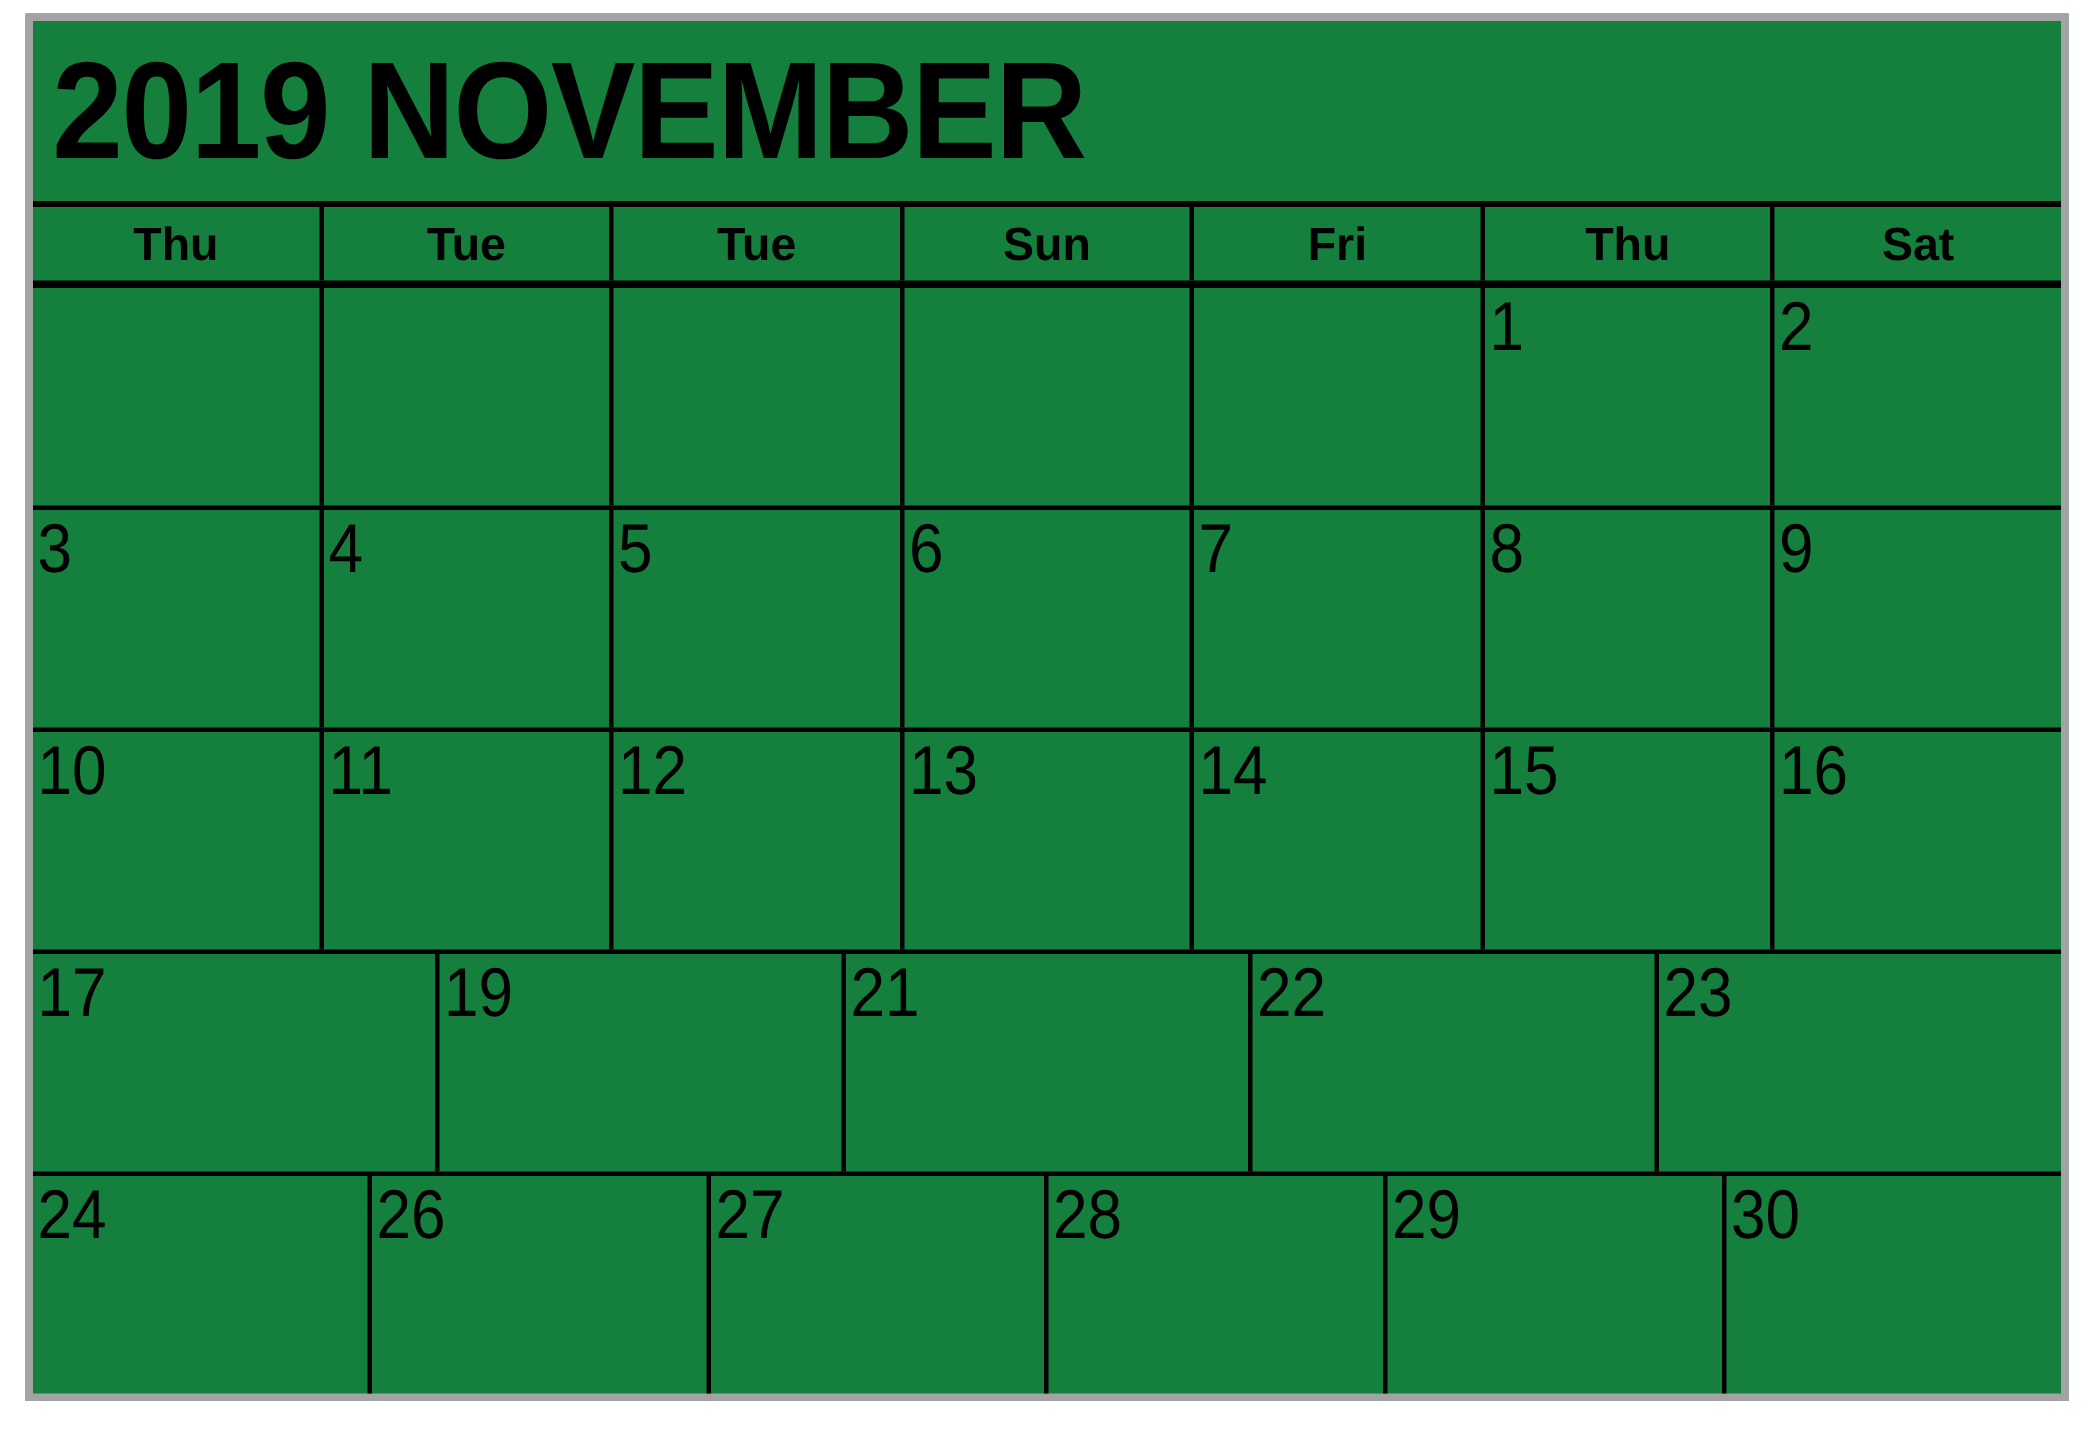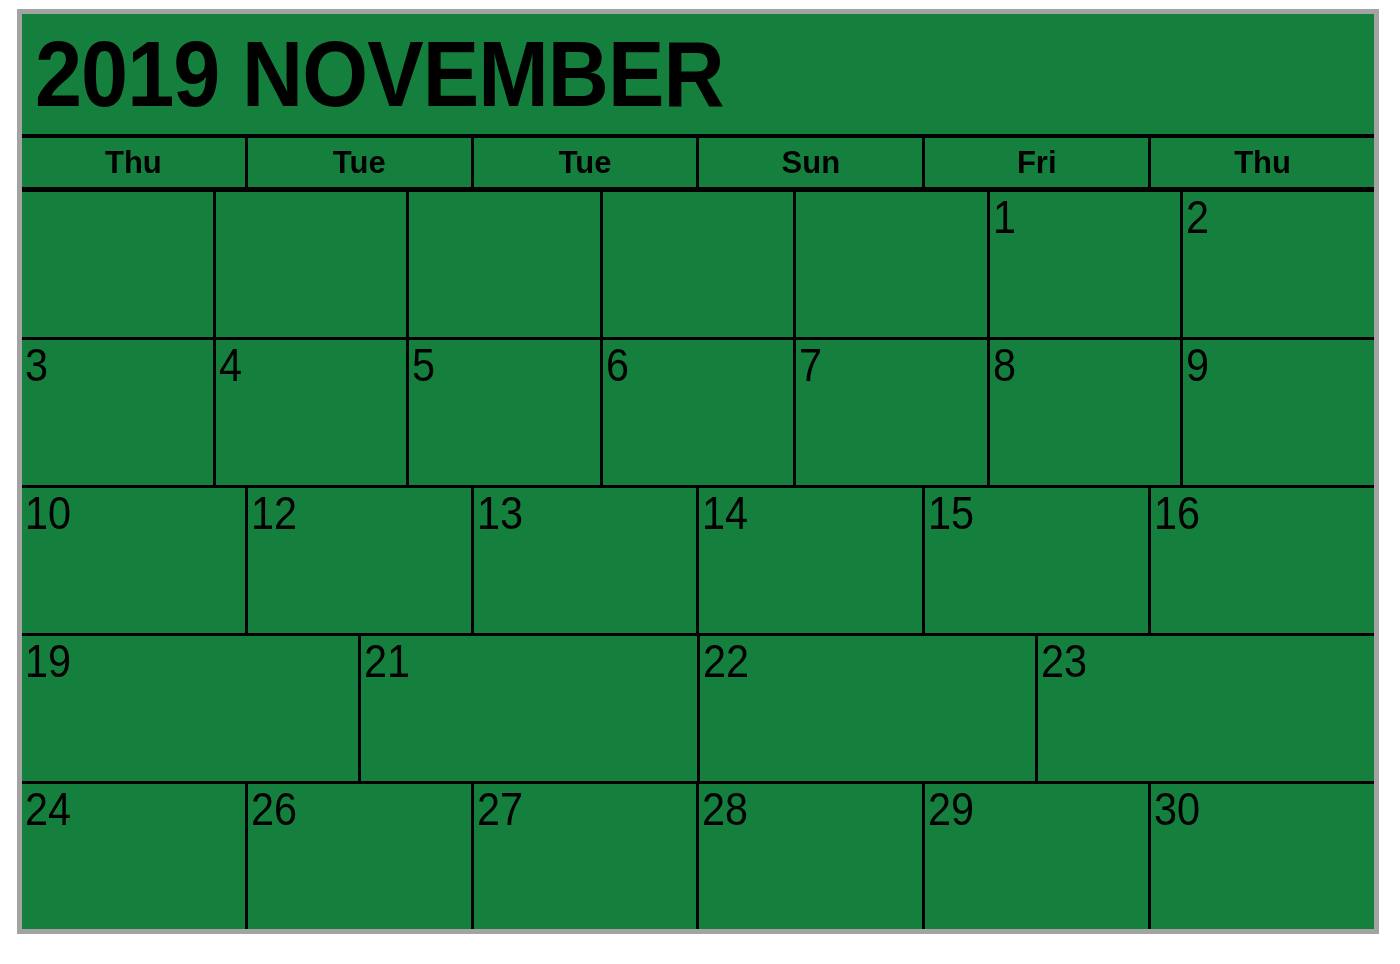--- a/index.html
+++ b/index.html
@@ -137,20 +137,23 @@
       </div>
     <div class="weekday-cell">
         <span>Sun</span>
       </div>
     <div class="weekday-cell">
         <span>Fri</span>
       </div>
     <div class="weekday-cell">
         <span>Thu</span>
       </div>
+    <div class="weekday-cell">
+        <span>Sat</span>
+      </div>
   </div>
 
   <div class="weeks">
 
     <div class="week-row">
       <div class="day-cell"></div>
       <div class="day-cell"></div>
       <div class="day-cell"></div>
       <div class="day-cell"></div>
       <div class="day-cell"></div>
@@ -184,37 +187,43 @@
       <div class="day-cell">
           <span class="day-number">9</span>
         </div>
     </div>
 
     <div class="week-row">
       <div class="day-cell">
           <span class="day-number">10</span>
         </div>
       <div class="day-cell">
+          <span class="day-number">11</span>
+        </div>
+      <div class="day-cell">
           <span class="day-number">12</span>
         </div>
       <div class="day-cell">
           <span class="day-number">13</span>
         </div>
       <div class="day-cell">
           <span class="day-number">14</span>
         </div>
       <div class="day-cell">
           <span class="day-number">15</span>
         </div>
       <div class="day-cell">
           <span class="day-number">16</span>
         </div>
     </div>
 
     <div class="week-row">
+      <div class="day-cell">
+          <span class="day-number">17</span>
+        </div>
       <div class="day-cell">
           <span class="day-number">19</span>
         </div>
       <div class="day-cell">
           <span class="day-number">21</span>
         </div>
       <div class="day-cell">
           <span class="day-number">22</span>
         </div>
       <div class="day-cell">

